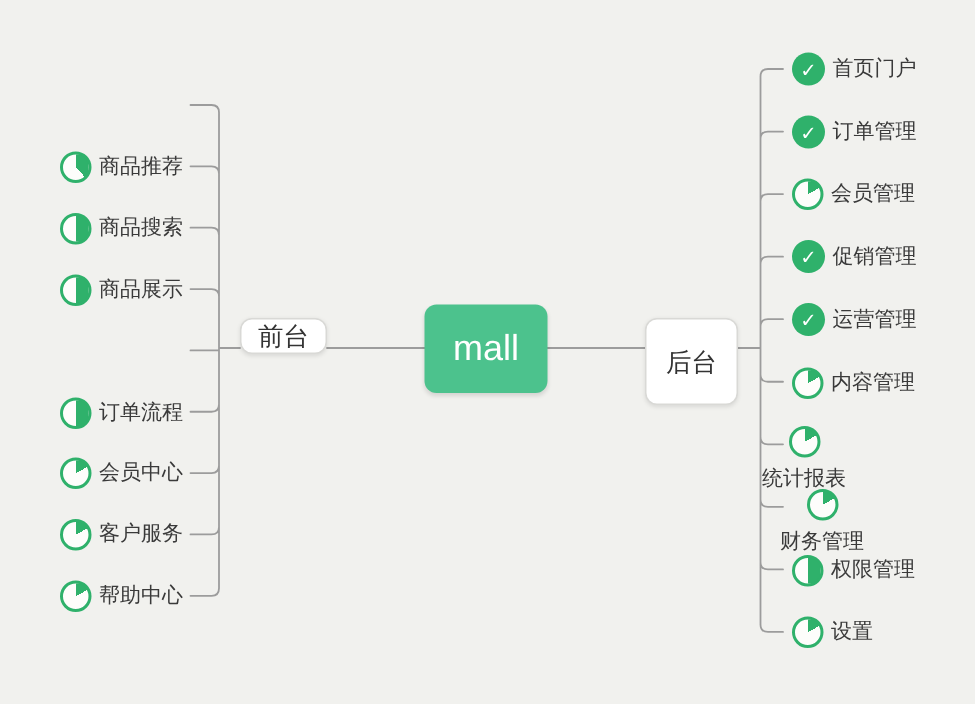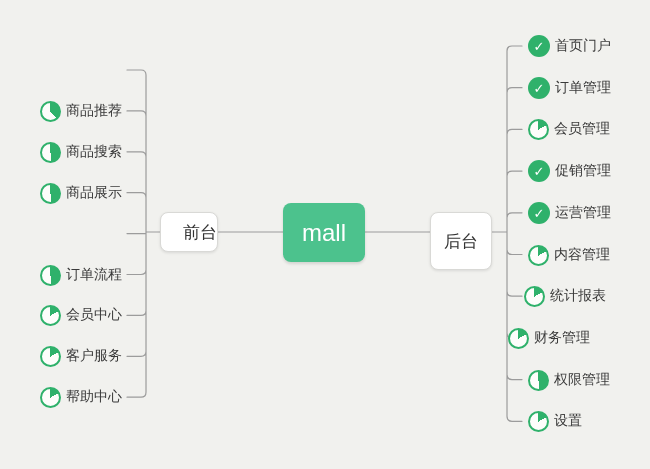--- a/index.html
+++ b/index.html
@@ -36,21 +36,21 @@
     box-shadow:0 2px 3px rgba(0,0,0,.12);
   }
   .branch-node{
     background:#ffffff;
     border:1px solid #d9d9d6;
     border-radius:8px;
     color:#333333;
     font-size:17px;
     box-shadow:0 1px 3px rgba(0,0,0,.10);
   }
-  #frontend-node{left:160px;top:212px;width:58px;height:40px;justify-content:flex-end;}
+  #frontend-node{left:160px;top:212px;width:58px;height:24px;}
   #backend-node{left:430px;top:212px;width:62px;height:58px;}
   .item{
     position:absolute;
     height:24px;
     display:flex;
     align-items:center;
     gap:5px;
     z-index:1;
     white-space:nowrap;
   }
@@ -143,25 +143,25 @@
       <span class="label">促销管理</span>
     </div>
     <div class="item" style="top: 201px; left: 528px;">
       <span class="check">✓</span>
       <span class="label">运营管理</span>
     </div>
     <div class="item" style="top: 243px; left: 528px;">
       <span class="pie" style="background: conic-gradient(rgb(47, 177, 107) 0deg, rgb(47, 177, 107) 17%, rgb(253, 253, 251) 17%, rgb(253, 253, 251) 100%);"></span>
       <span class="label">内容管理</span>
     </div>
-    <div class="item" style="top: 284px; left: 524px;">
+    <div class="item" style="top: 284px; left: 508px; flex-direction: column;">
       <span class="pie" style="background: conic-gradient(rgb(47, 177, 107) 0deg, rgb(47, 177, 107) 17%, rgb(253, 253, 251) 17%, rgb(253, 253, 251) 100%);"></span>
       <span class="label">统计报表</span>
     </div>
-    <div class="item" style="top: 326px; left: 508px;">
+    <div class="item" style="top: 326px; left: 520px; flex-direction: column;">
       <span class="pie" style="background: conic-gradient(rgb(47, 177, 107) 0deg, rgb(47, 177, 107) 17%, rgb(253, 253, 251) 17%, rgb(253, 253, 251) 100%);"></span>
       <span class="label">财务管理</span>
     </div>
     <div class="item" style="top: 368px; left: 528px;">
       <span class="pie" style="background: conic-gradient(rgb(47, 177, 107) 0deg, rgb(47, 177, 107) 50%, rgb(253, 253, 251) 50%, rgb(253, 253, 251) 100%);"></span>
       <span class="label">权限管理</span>
     </div>
     <div class="item" style="top: 409px; left: 528px;">
       <span class="pie" style="background: conic-gradient(rgb(47, 177, 107) 0deg, rgb(47, 177, 107) 17%, rgb(253, 253, 251) 17%, rgb(253, 253, 251) 100%);"></span>
       <span class="label">设置</span>

